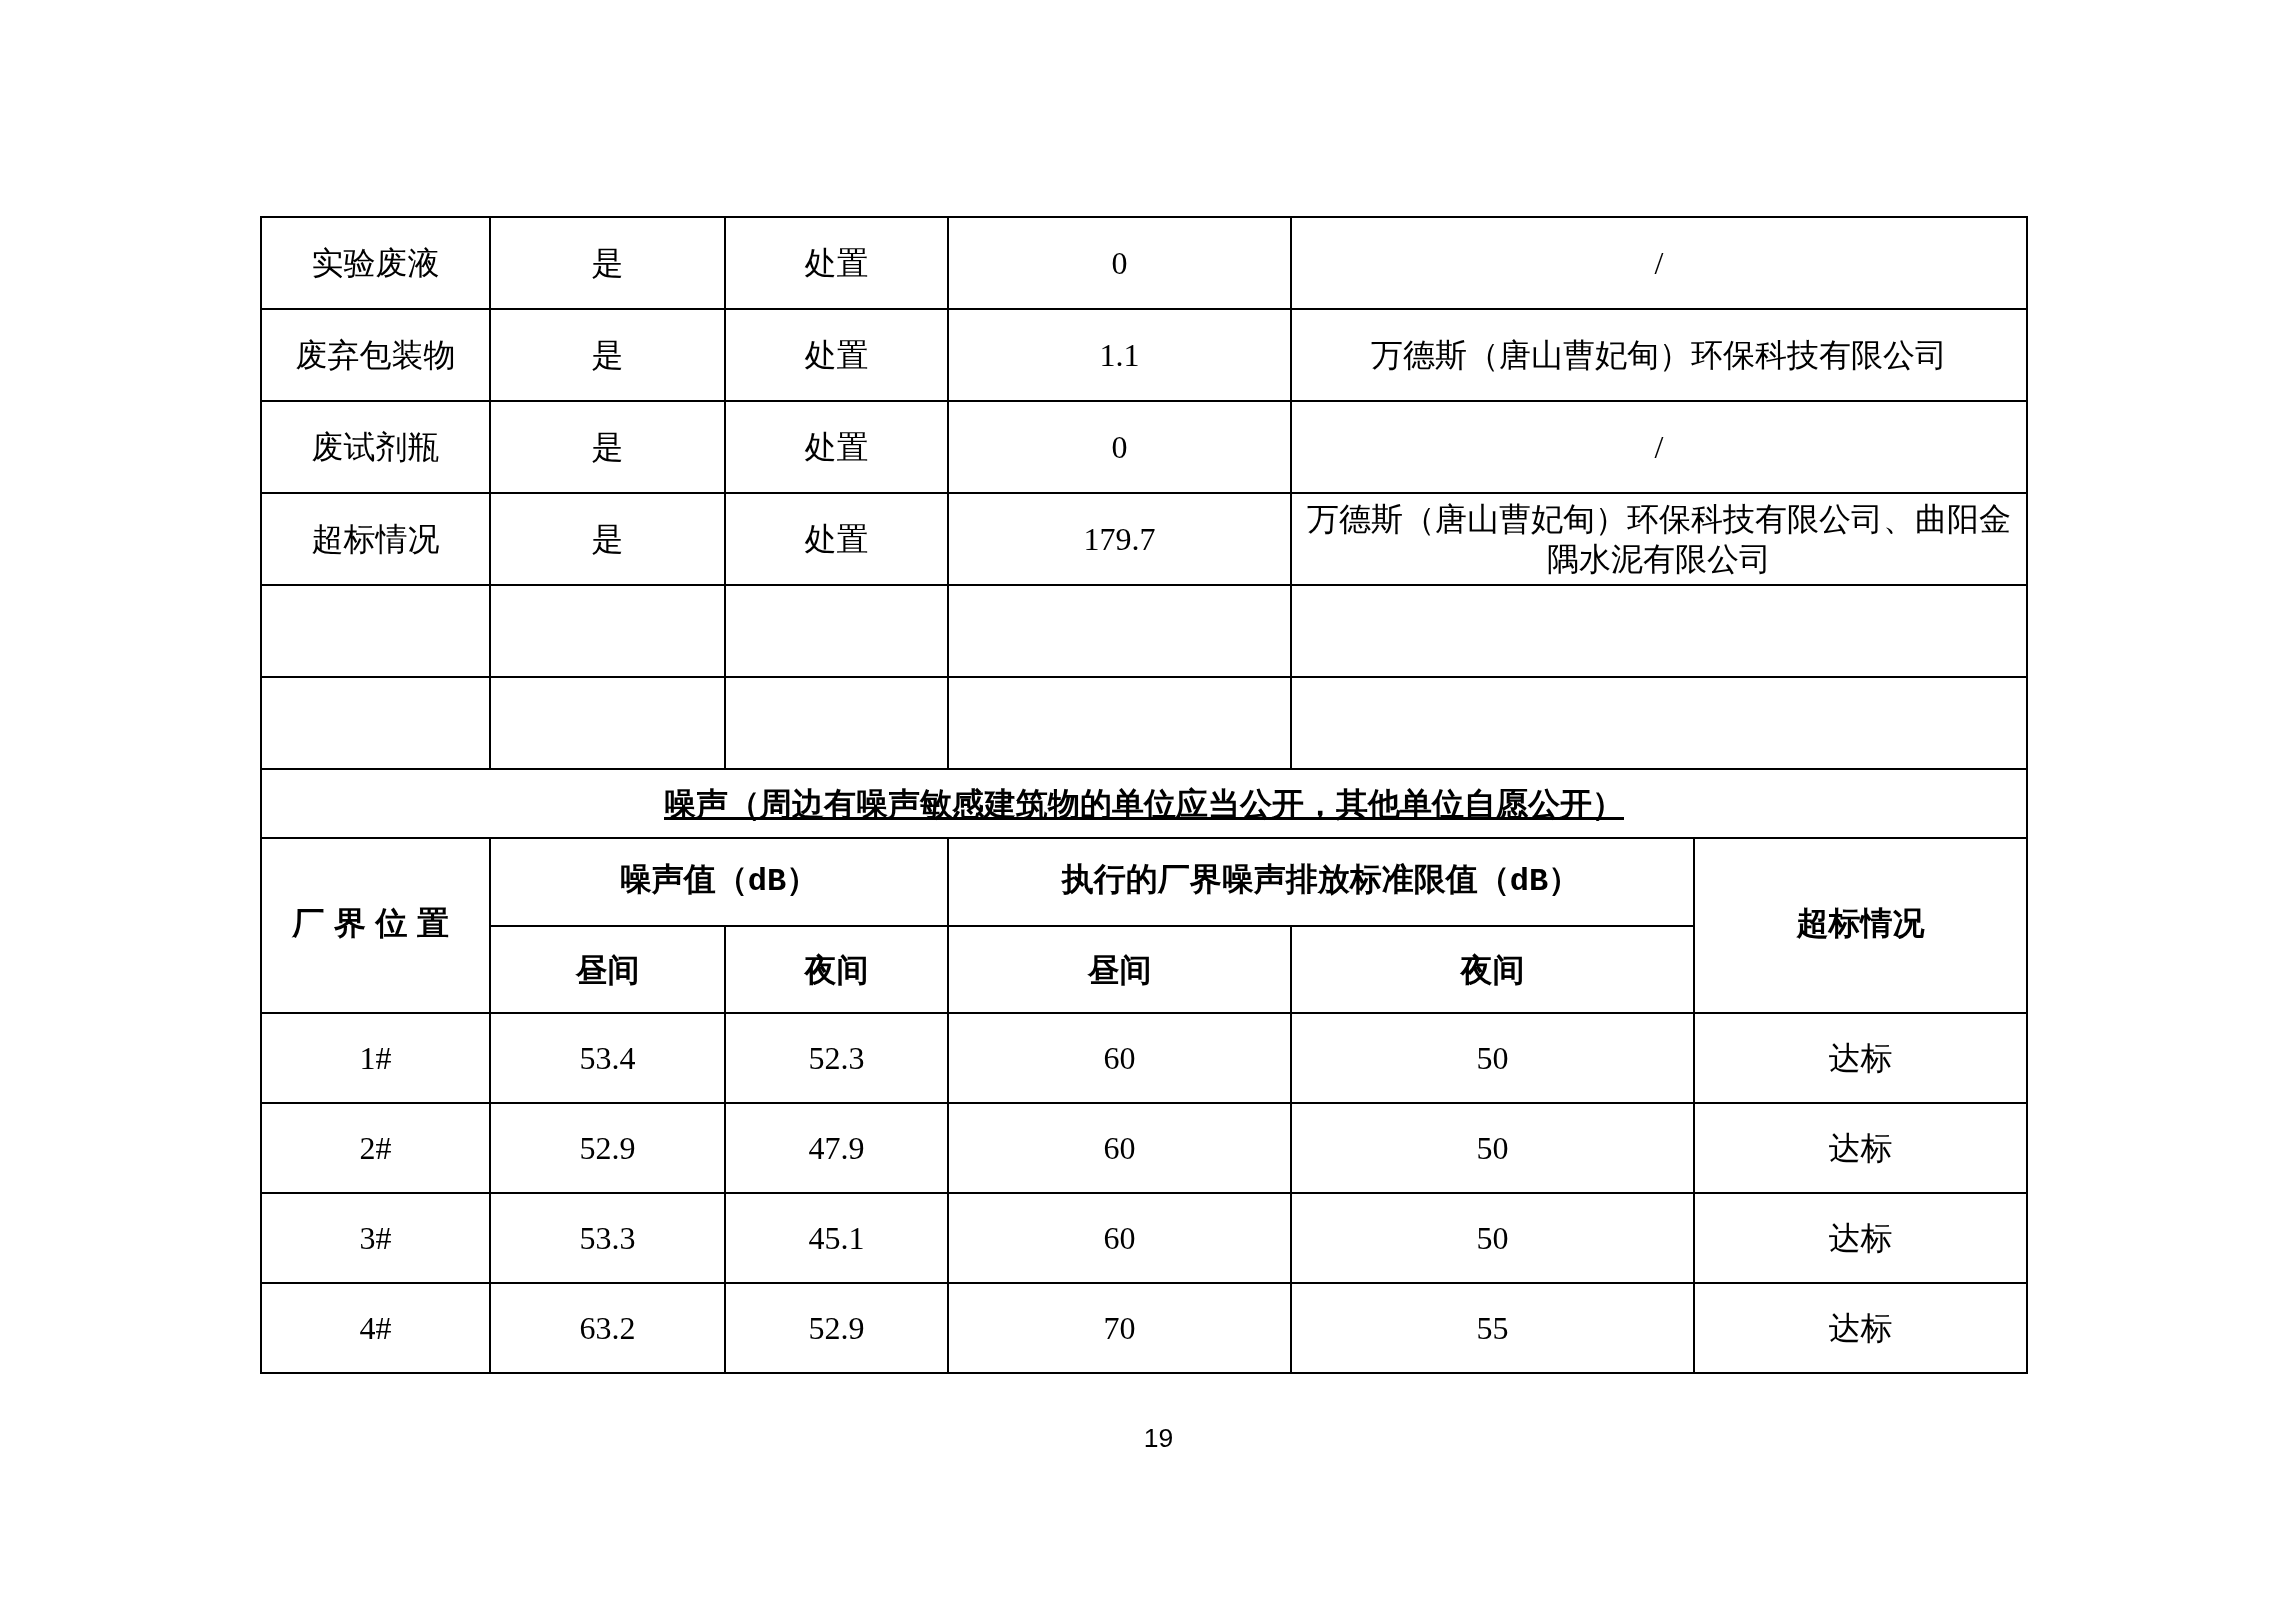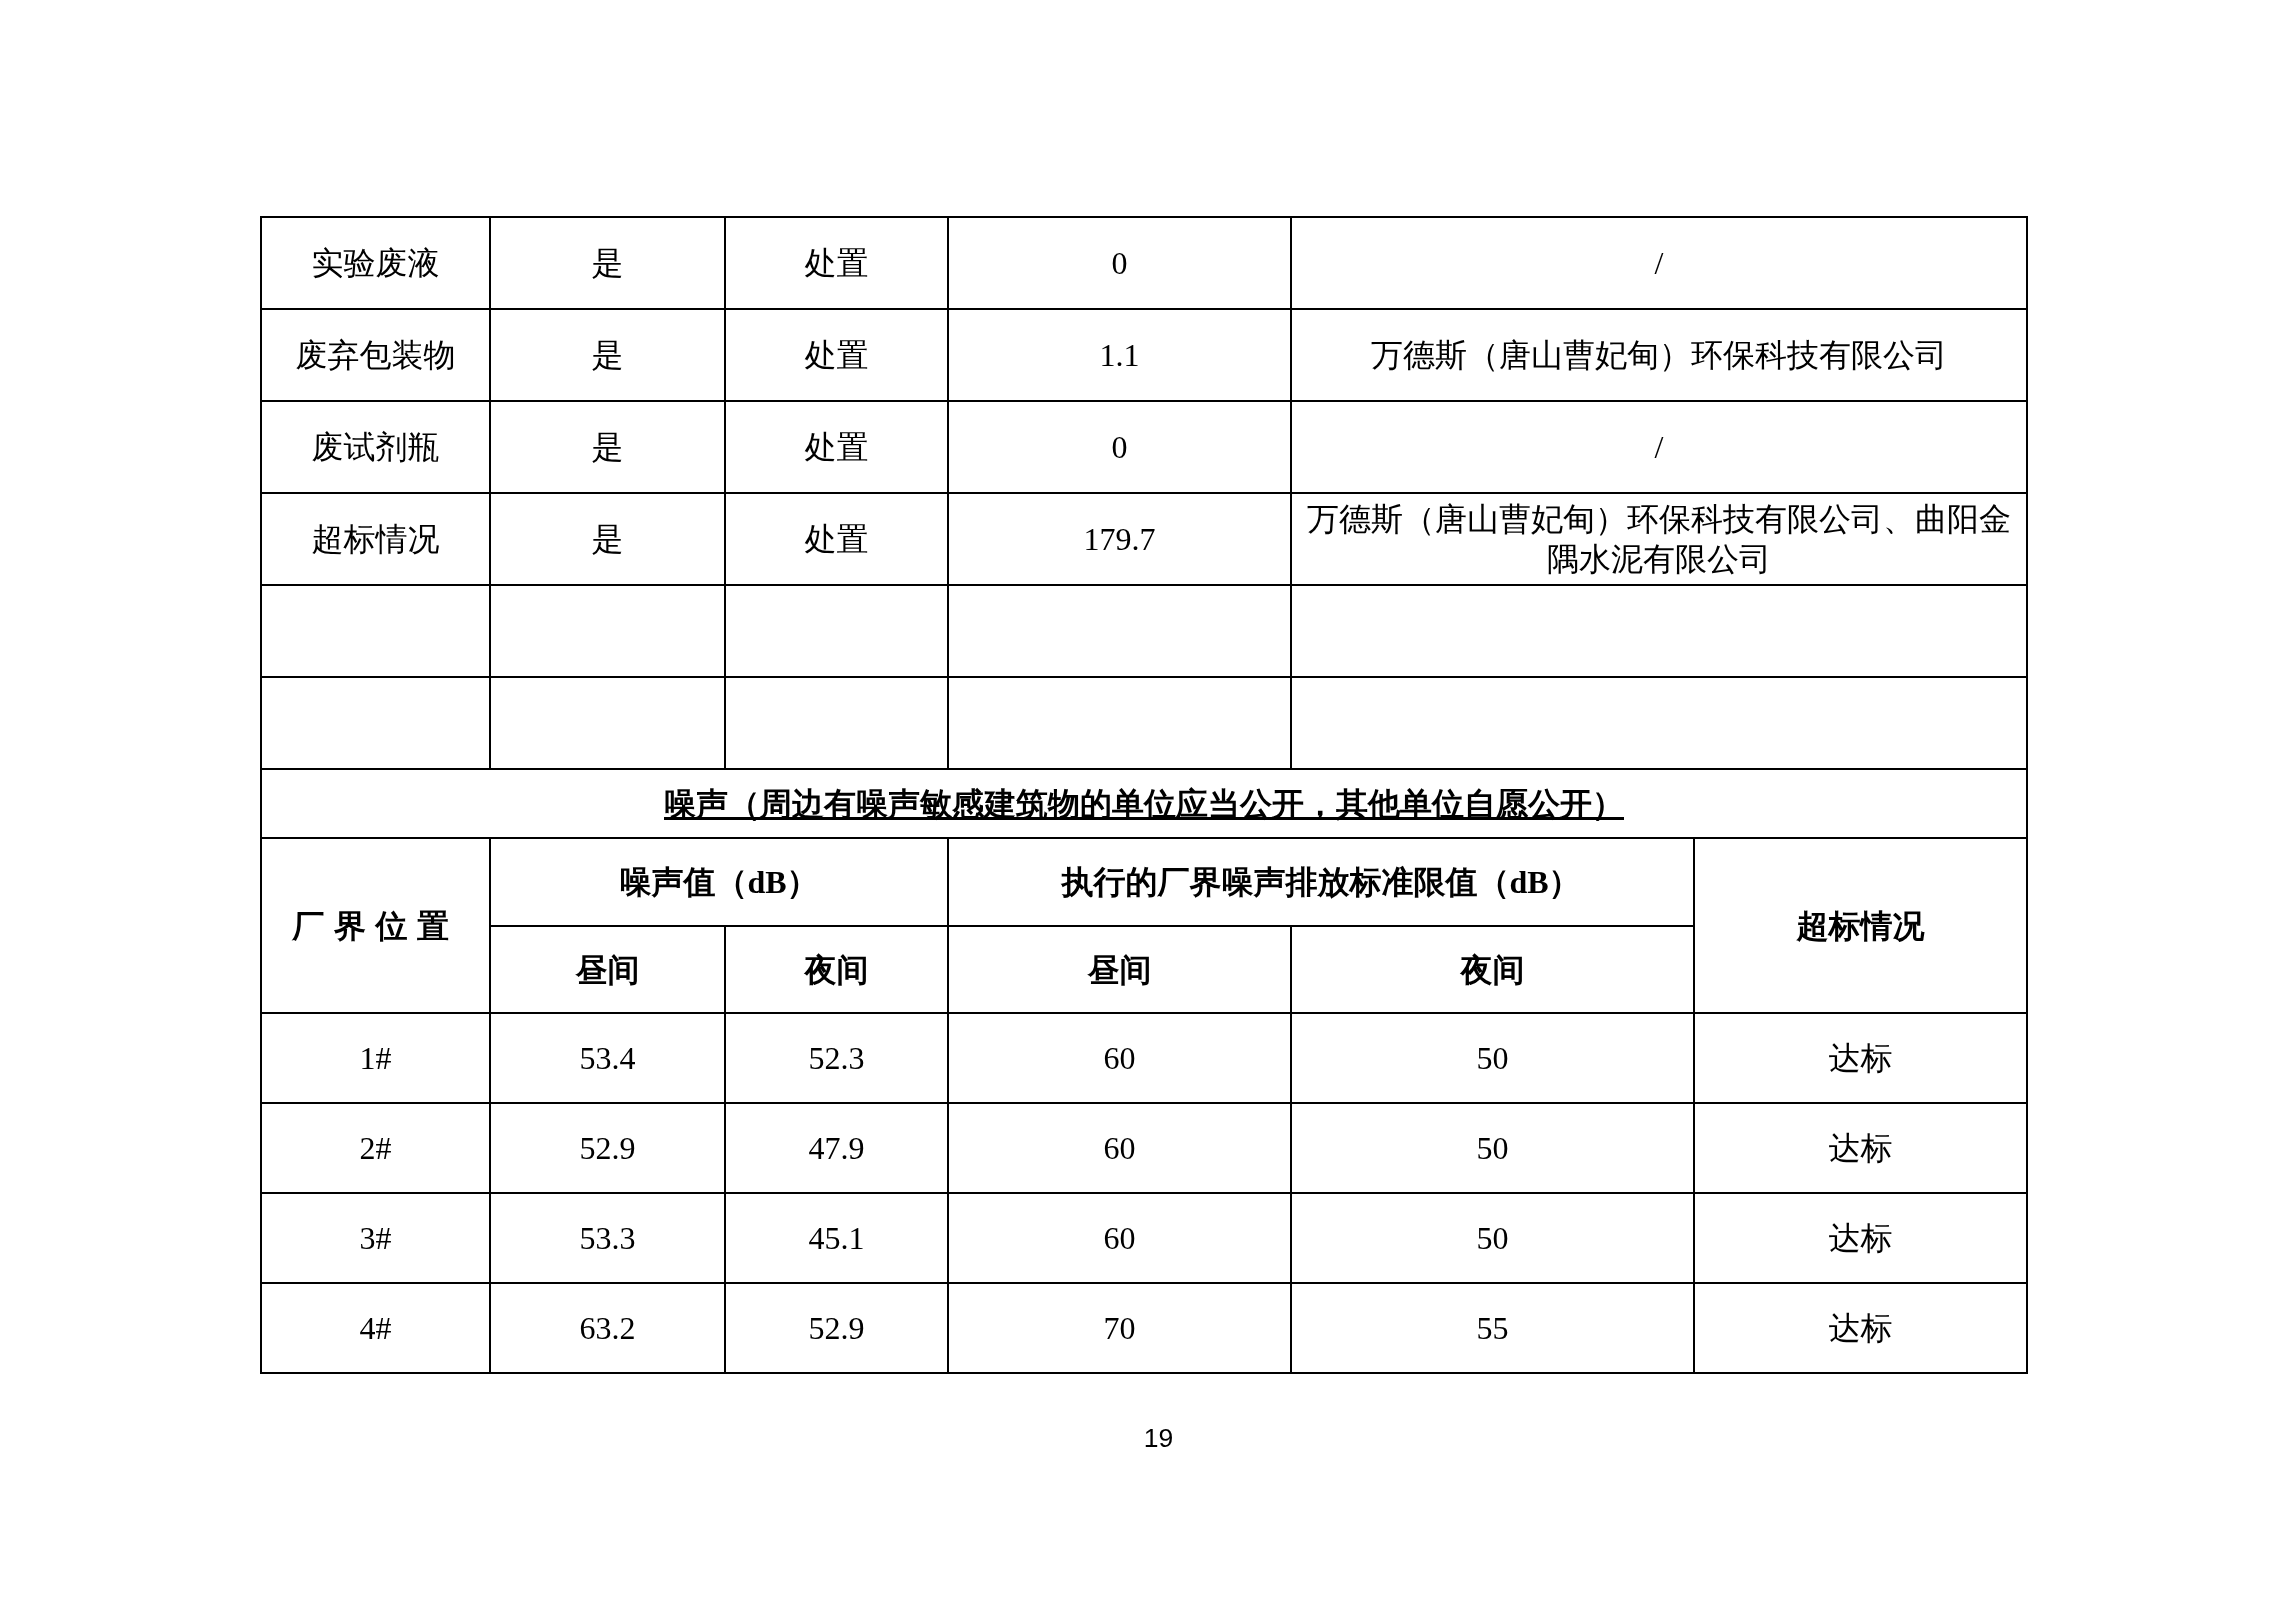--- a/index.html
+++ b/index.html
@@ -36,21 +36,21 @@
     text-align: center;
     vertical-align: middle;
     font-size: 32px;
     line-height: 1.25;
     padding: 2px 7.8px;
     overflow: hidden;
     word-break: break-all;
   }
   tr.waste-row td { height: 86px; }
   tr.section-title-row td { height: 63px; }
-  tr.header-row-a td { height: 82px; }
+  tr.header-row-a td { height: 82px; font-family: Liberation Mono, monospace; }
   tr.header-row-b td { height: 81px; }
   tr.noise-row td { height: 84px; }
 
   td.section-title {
     font-weight: bold;
     font-size: 32px;
     text-decoration: underline;
   }
   td.hdr {
     font-weight: bold;

